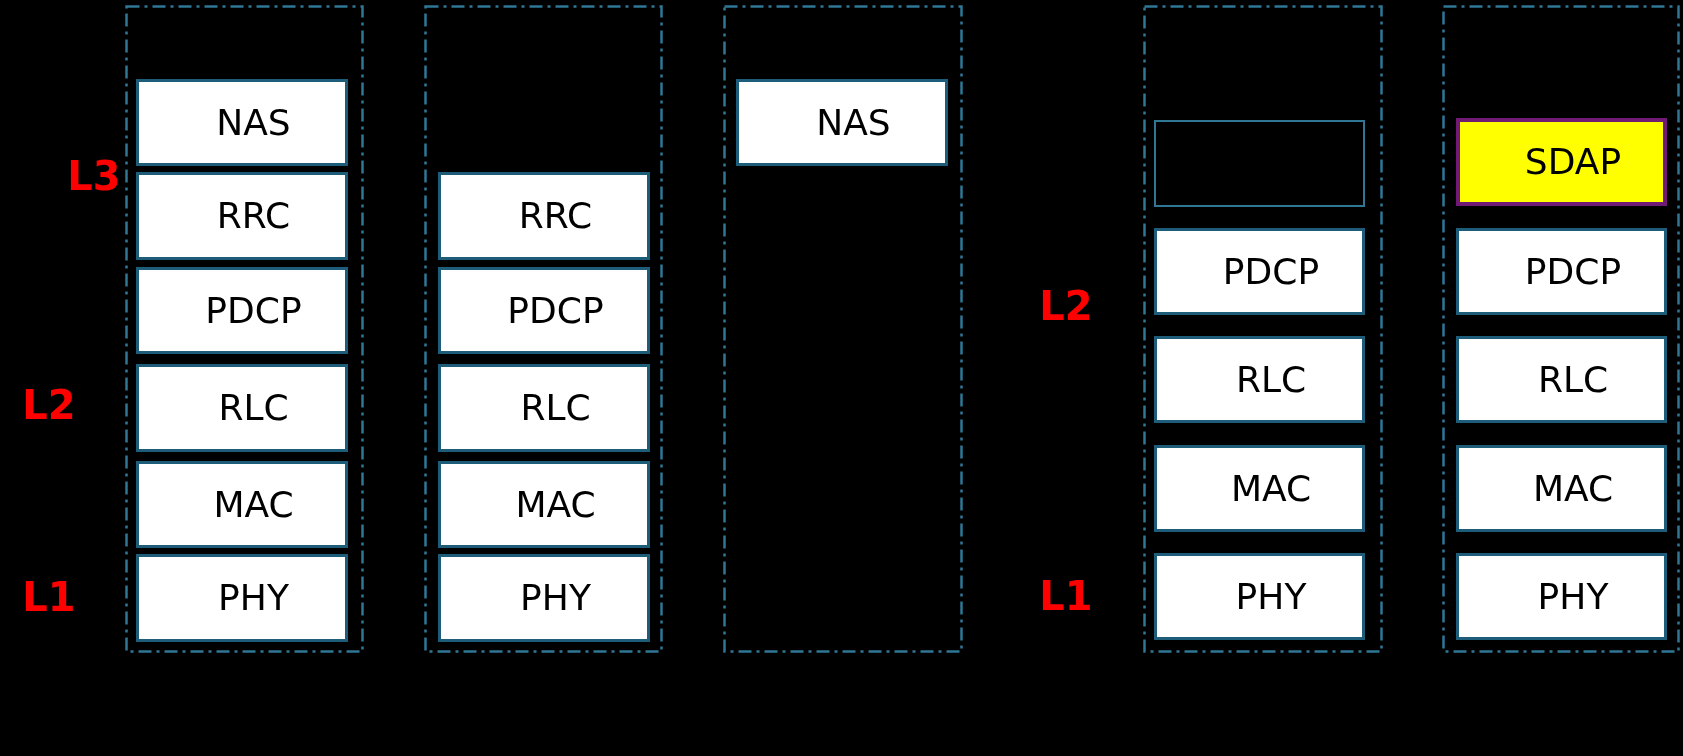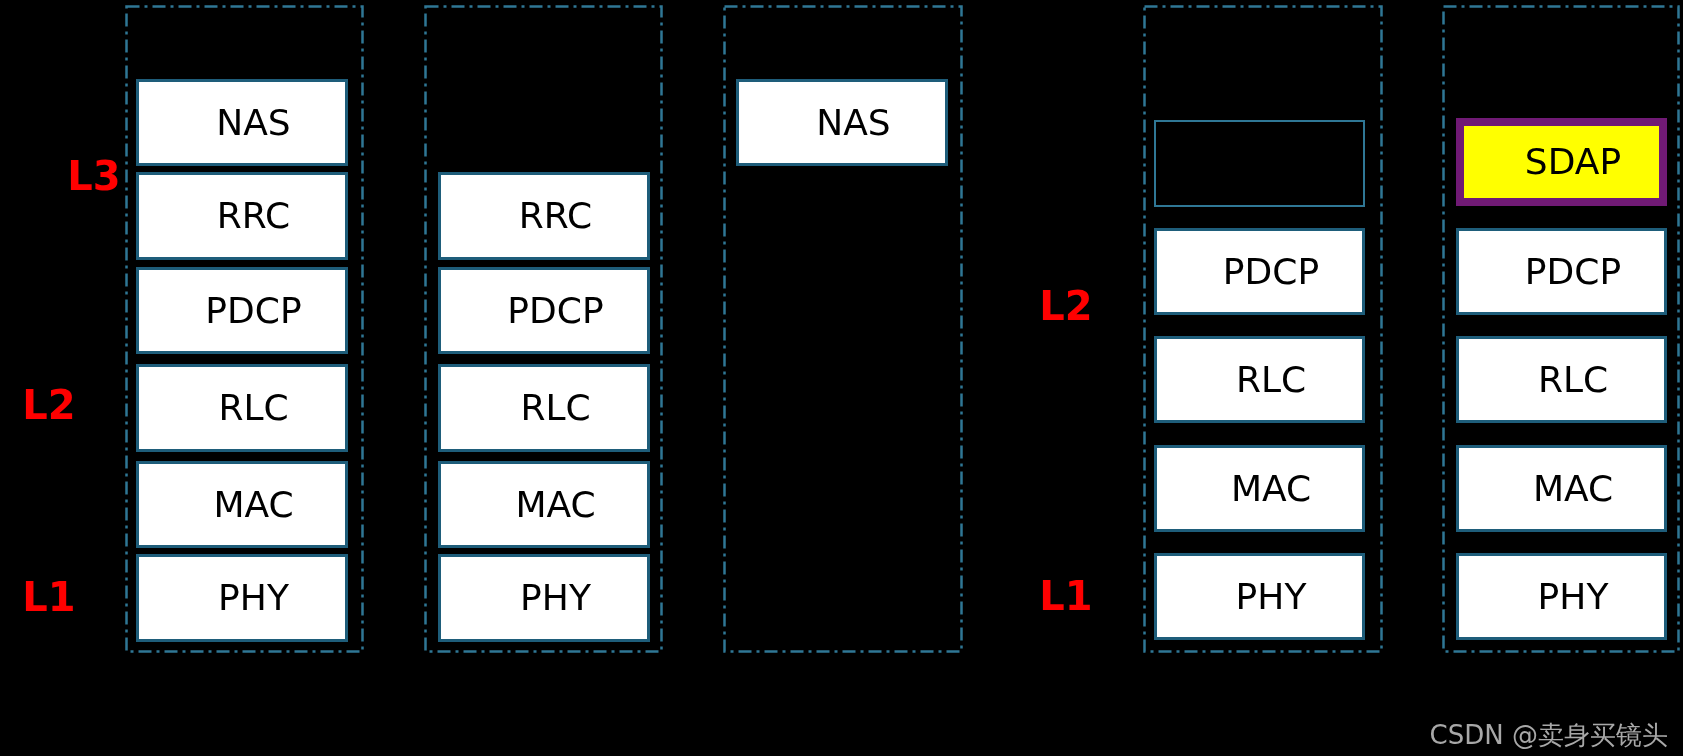--- a/index.html
+++ b/index.html
@@ -32,21 +32,21 @@
     color: #000000;
     line-height: 1;
     padding-left: 23px;
   }
   .layer-box.white {
     background: #FFFFFF;
     border: 3px solid #1E5D7A;
   }
   .layer-box.highlight {
     background: #FFFF00;
-    border: 8px solid #701a75;
+    border: 4px solid #701a75;
   }
   .layer-box.empty {
     background: #000000;
     border: 2px solid #2F7795;
   }
   .layer-label {
     position: absolute;
     transform: translate(-50%, -50%);
     color: #FF0000;
     font-weight: bold;
@@ -68,21 +68,20 @@
 <body>
 
 <div id="stage">
   <svg id="dash-layer" xmlns="http://www.w3.org/2000/svg" width="1683" height="756">
       <rect x="126.5" y="6.5" width="236" height="645" fill="none" stroke="#2F7795" stroke-width="2.5" stroke-dasharray="13 5 3 5"></rect>
       <rect x="425.5" y="6.5" width="236" height="645" fill="none" stroke="#2F7795" stroke-width="2.5" stroke-dasharray="13 5 3 5"></rect>
       <rect x="724.5" y="6.5" width="237" height="645" fill="none" stroke="#2F7795" stroke-width="2.5" stroke-dasharray="13 5 3 5"></rect>
       <rect x="1144.5" y="6.5" width="237" height="645" fill="none" stroke="#2F7795" stroke-width="2.5" stroke-dasharray="13 5 3 5"></rect>
       <rect x="1443.5" y="6.5" width="235" height="645" fill="none" stroke="#2F7795" stroke-width="2.5" stroke-dasharray="13 5 3 5"></rect>
     </svg>
-  <div class="watermark">CSDN @卖身买镜头</div>
 <div class="layer-box white" style="left: 136px; top: 79px; width: 212px; height: 87px;">NAS</div>
     <div class="layer-box white" style="left: 136px; top: 172px; width: 212px; height: 88px;">RRC</div>
     <div class="layer-box white" style="left: 136px; top: 267px; width: 212px; height: 87px;">PDCP</div>
     <div class="layer-box white" style="left: 136px; top: 364px; width: 212px; height: 88px;">RLC</div>
     <div class="layer-box white" style="left: 136px; top: 461px; width: 212px; height: 87px;">MAC</div>
     <div class="layer-box white" style="left: 136px; top: 554px; width: 212px; height: 88px;">PHY</div>
     <div class="layer-box white" style="left: 438px; top: 172px; width: 212px; height: 88px;">RRC</div>
     <div class="layer-box white" style="left: 438px; top: 267px; width: 212px; height: 87px;">PDCP</div>
     <div class="layer-box white" style="left: 438px; top: 364px; width: 212px; height: 88px;">RLC</div>
     <div class="layer-box white" style="left: 438px; top: 461px; width: 212px; height: 87px;">MAC</div>

